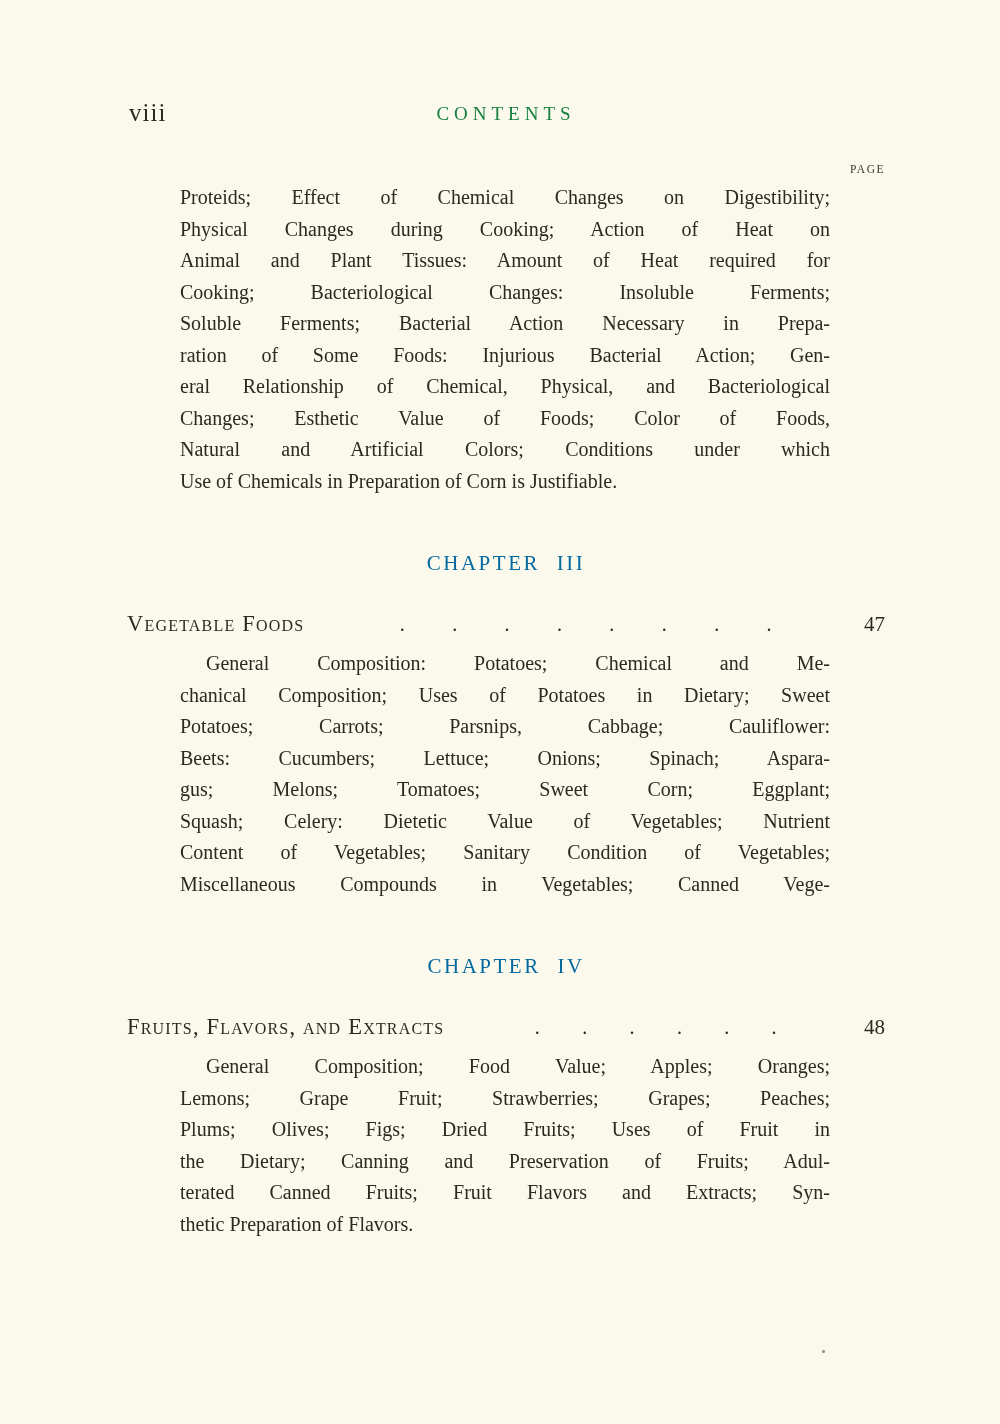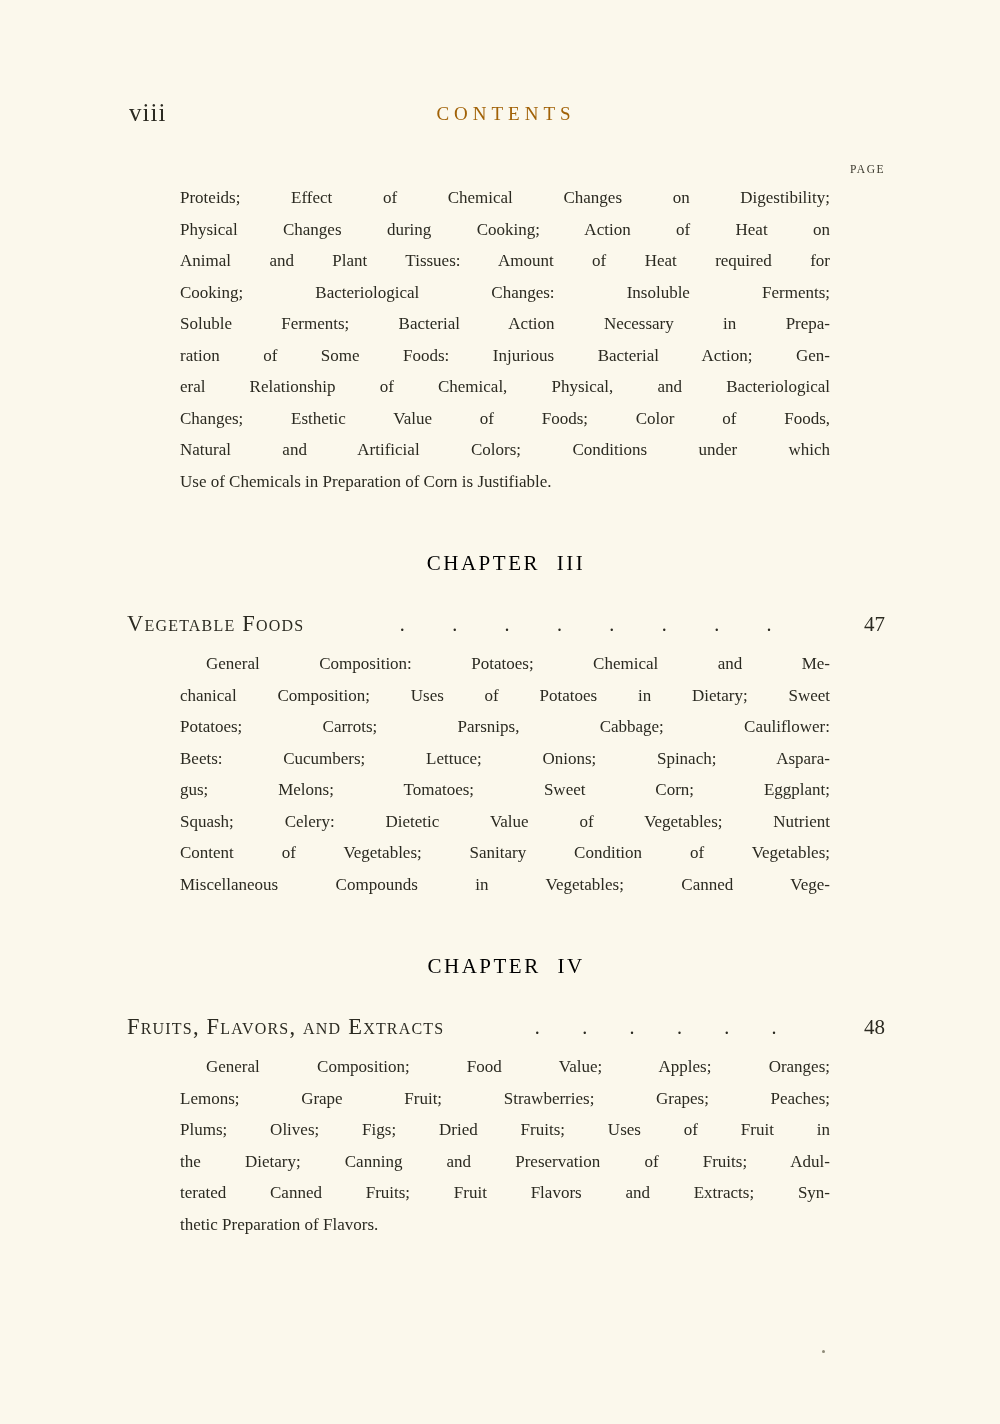--- a/index.html
+++ b/index.html
@@ -18,47 +18,47 @@
   .header-row { position:relative; height:36px; }
   .folio {
     position:absolute; left:2px; top:2px;
     font-size:25px; letter-spacing:1px;
   }
   .running-head {
     text-align:center;
     font-size:19px;
     letter-spacing:5px;
     padding-top:6px;
-    color:#a16207;
+    color:#15803d;
   }
   .page-label {
     text-align:right;
     font-size:11.5px;
     letter-spacing:1.5px;
     margin-top:30px;
     color:#3a382c;
   }
   .paragraph {
     margin-left:53px;
     width:650px;
-    font-size:17px;
+    font-size:20px;
     line-height:31.5px;
     margin-top:7px;
   }
   .line { text-align:justify; text-align-last:justify; white-space:normal; }
   .line.last { text-align-last:left; }
   .line.first-indent { text-indent:26px; }
   .chapter {
     text-align:center;
     font-size:21px;
     letter-spacing:2.5px;
     word-spacing:9px;
     margin-top:54px;
     margin-bottom:32px;
-    color:#000000;
+    color:#0369a1;
   }
   .entry {
     display:flex;
     align-items:baseline;
     font-size:20.5px;
     line-height:32px;
     margin-bottom:8px;
   }
   .entry-title {
     font-variant:small-caps;

